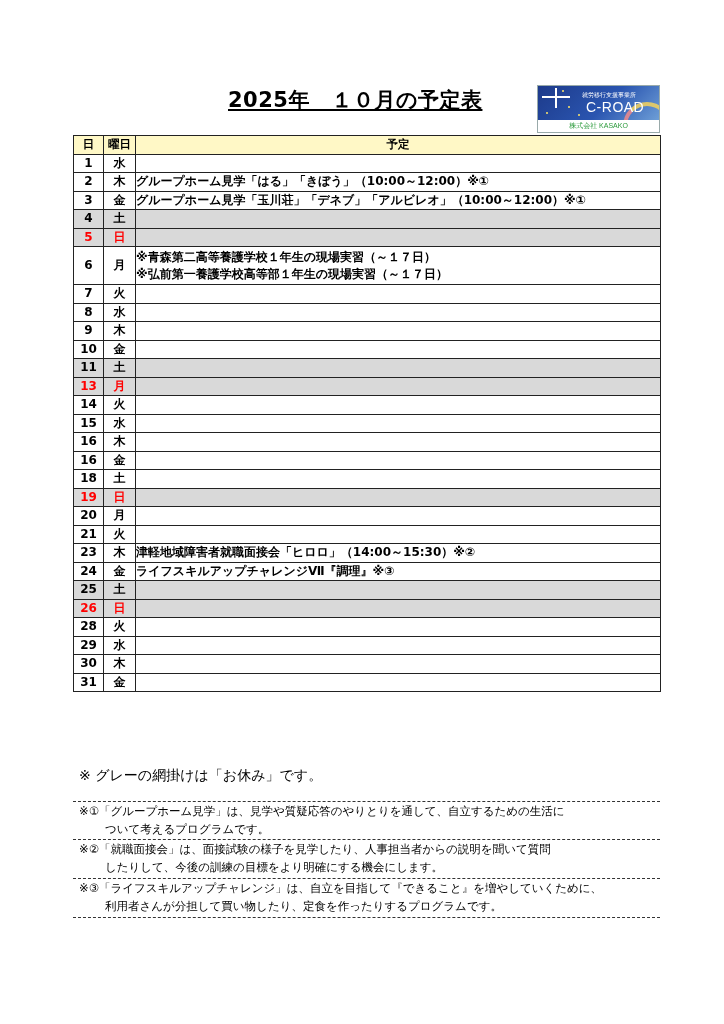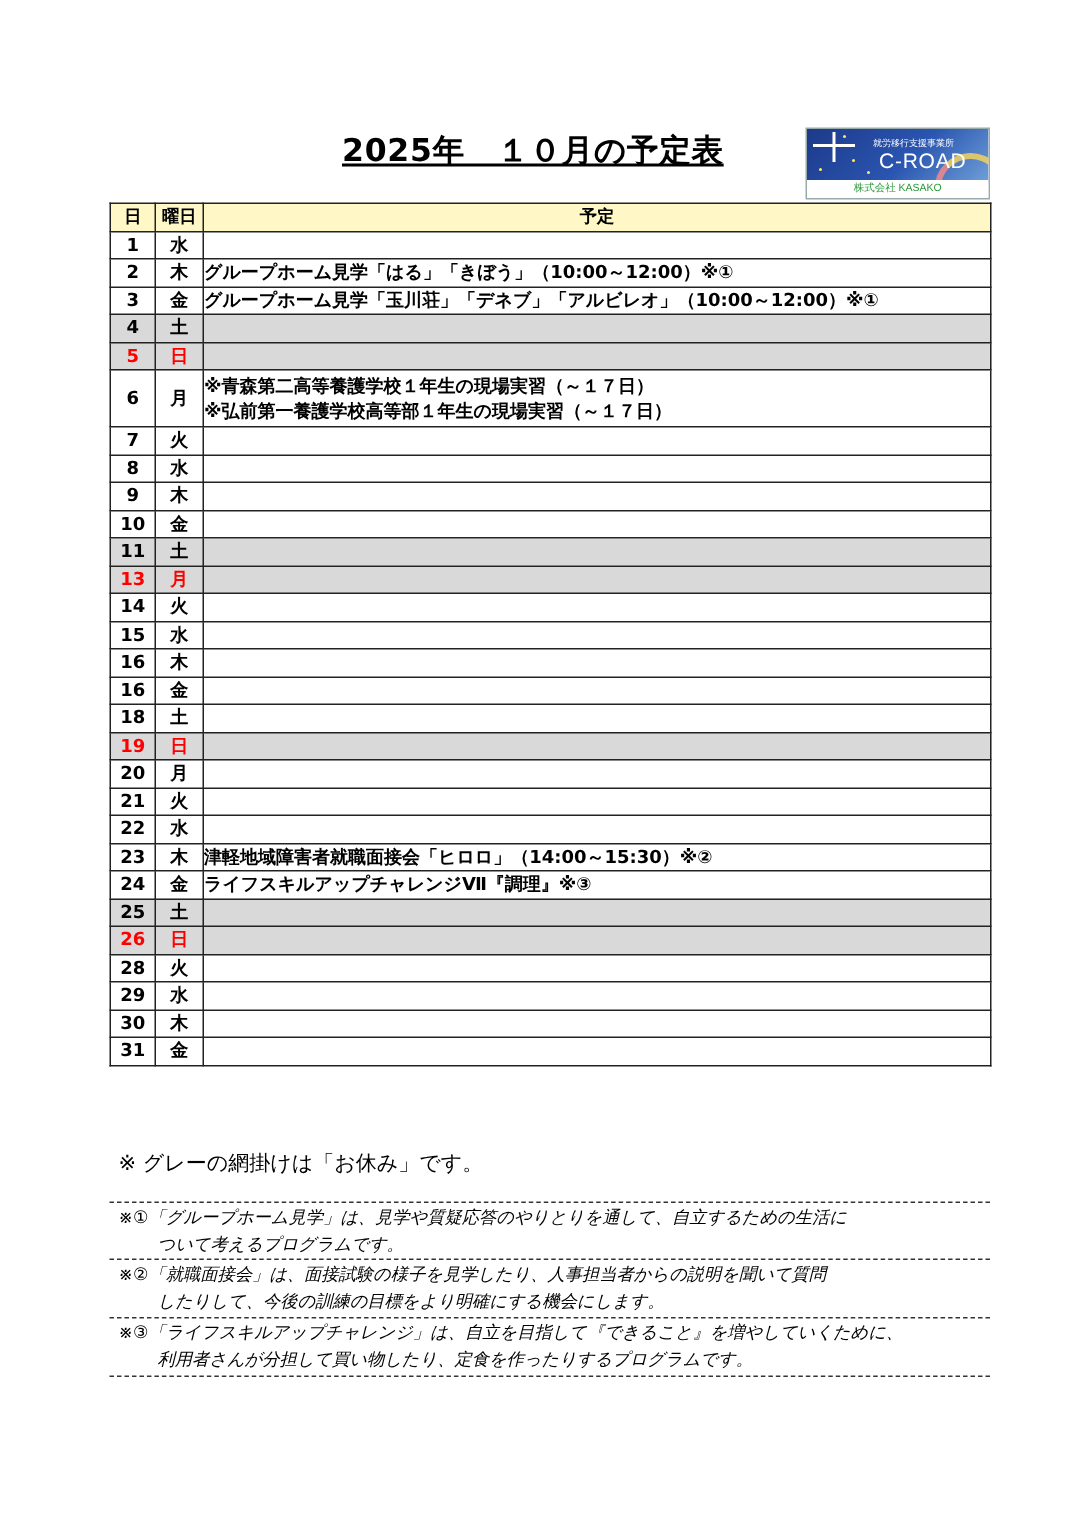--- a/index.html
+++ b/index.html
@@ -35,21 +35,21 @@
   td.day { text-align: center; }
   td.wd { text-align: center; }
   td.plan { text-align: left; padding-left: 3px; white-space: pre; font-size: 11.5px; }
   tr.off td { background: #d9d9d9; }
   tr.red td.day, tr.red td.wd { color: #ff0000; }
   tr.dbl td { height: 37px; }
 
   .legend-note { position: absolute; left: 79px; top: 767px; font-size: 14px; }
 
   .note-block { position: absolute; left: 73px; width: 587px; border-top: 1px dashed #333;
-                font-size: 11.5px; line-height: 18px; font-style: italic; }
+                font-size: 11.5px; line-height: 18px; }
   .note-block .l1 { padding-left: 6px; white-space: pre; }
   .note-block .l2 { padding-left: 32px; white-space: pre; }
   .end-line { position: absolute; left: 73px; top: 917px; width: 587px; border-top: 1px dashed #333; }
 </style>
 </head>
 <body>
 
 <div class="title">2025年　１０月の予定表</div>
 
 <div class="logo">
@@ -175,25 +175,20 @@
         <td class="day">20</td>
         <td class="wd">月</td>
         <td class="plan"></td>
       </tr>
       <tr>
         <td class="day">21</td>
         <td class="wd">火</td>
         <td class="plan"></td>
       </tr>
       <tr>
-        <td class="day">22</td>
-        <td class="wd">水</td>
-        <td class="plan"></td>
-      </tr>
-      <tr>
         <td class="day">23</td>
         <td class="wd">木</td>
         <td class="plan">津軽地域障害者就職面接会「ヒロロ」（14:00～15:30）※②</td>
       </tr>
       <tr>
         <td class="day">24</td>
         <td class="wd">金</td>
         <td class="plan">ライフスキルアップチャレンジⅦ『調理』※③</td>
       </tr>
       <tr class="off">

